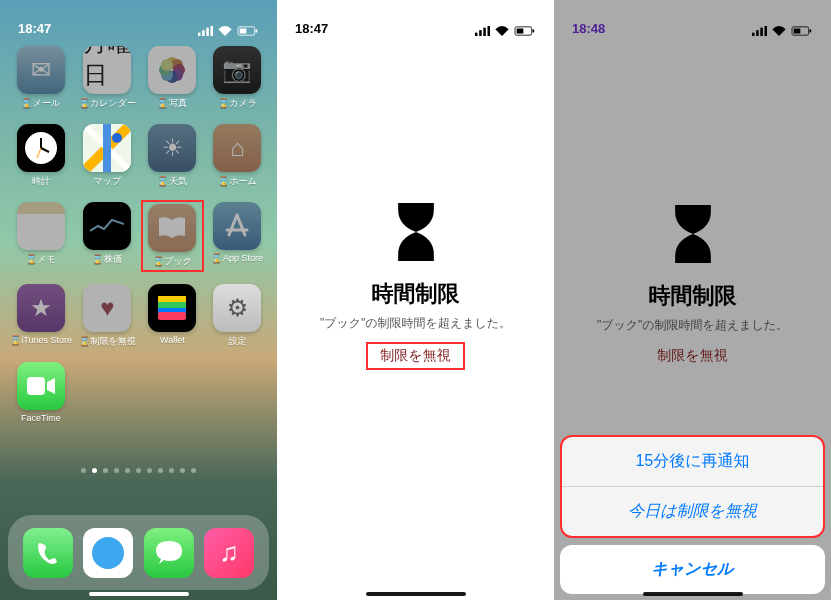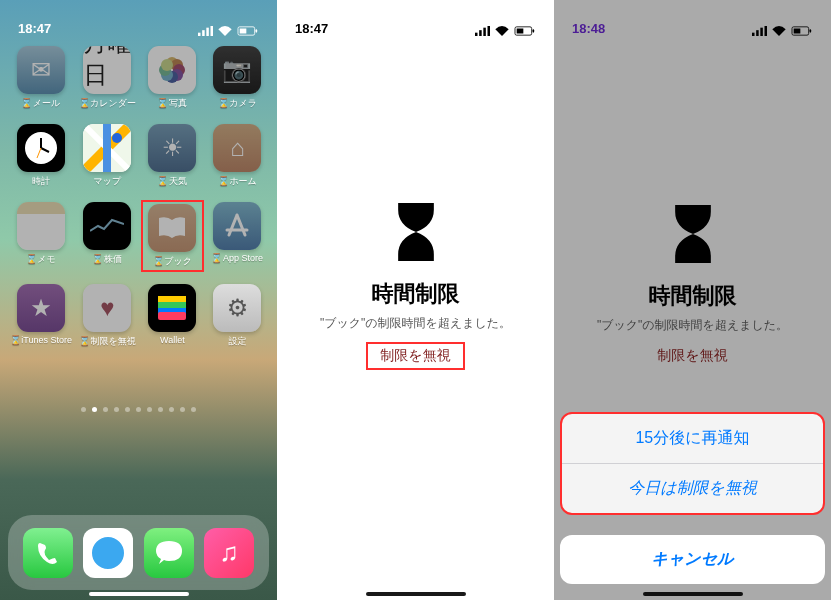--- a/index.html
+++ b/index.html
@@ -58,25 +58,25 @@
   .phone-3 .status-bar { color: #4c1d95; }
   .phone-3 .limit-content { filter: brightness(0.75); }
   .limit-content { display: flex; flex-direction: column; align-items: center; justify-content: center; height: 100%; padding-bottom: 100px; text-align: center; }
   .hourglass { width: 46px; height: 58px; margin-bottom: 18px; }
   .limit-title { font-size: 22px; font-weight: 600; margin-bottom: 6px; }
   .limit-msg { font-size: 12px; color: #555; margin-bottom: 10px; }
   .ignore-link { font-size: 14px; color: #7f1d1d; cursor: pointer; padding: 3px 12px; }
   .red-outline { border: 2px solid #ff2e2e; }
   .phone-2 .home-indicator, .phone-3 .home-indicator { background: #000; opacity: 0.9; }
   
-  .action-sheet { position: absolute; bottom: 16px; left: 6px; right: 6px; }
+  .action-sheet { position: absolute; bottom: 6px; left: 6px; right: 6px; }
   .sheet-group { background: rgba(248,248,248,0.95); border-radius: 12px; overflow: hidden; backdrop-filter: blur(10px); }
   .sheet-btn { padding: 14px 0; text-align: center; font-size: 16px; color: #007aff; cursor: pointer; border-bottom: 0.5px solid #d0d0d4; }
   .sheet-btn:last-child { border-bottom: none; font-style: italic; }
-  .sheet-cancel { margin-top: 20px; background: #fff; border-radius: 12px; font-weight: 600; }
+  .sheet-cancel { margin-top: 7px; background: #fff; border-radius: 12px; font-weight: 600; }
   .sheet-highlight { border: 2px solid #ff2e2e; border-radius: 12px; }
   
   svg.signal { width: 15px; height: 10px; }
   svg.wifi   { width: 14px; height: 10px; }
   svg.bat    { width: 22px; height: 10px; }
 </style>
 </head>
 <body>
 
 <div class="phone phone-1">
@@ -214,20 +214,29 @@
             <rect x="6" y="20" width="28" height="6" rx="0" fill="#007aff"></rect>
             <rect x="6" y="24" width="28" height="8" rx="2" fill="#ff3b60"></rect>
           </svg>
         </div>
         <span class="app-label">Wallet</span>
       </div>
     <div class="app-icon">
         <div class="icon-box i-settings">⚙︎</div>
         <span class="app-label">設定</span>
       </div>
+    <div class="app-icon">
+        <div class="icon-box i-facetime">
+          <svg width="32" height="22">
+            <rect x="2" y="2" width="18" height="18" rx="4" fill="#fff"></rect>
+            <polygon points="22,7 30,3 30,19 22,15" fill="#fff"></polygon>
+          </svg>
+        </div>
+        <span class="app-label">FaceTime</span>
+      </div>
     <div></div>
   </div>
 
   <div class="page-dots">
     <span class="dot"></span>
       <span class="dot active"></span>
       <span class="dot"></span>
       <span class="dot"></span>
       <span class="dot"></span>
       <span class="dot"></span>

